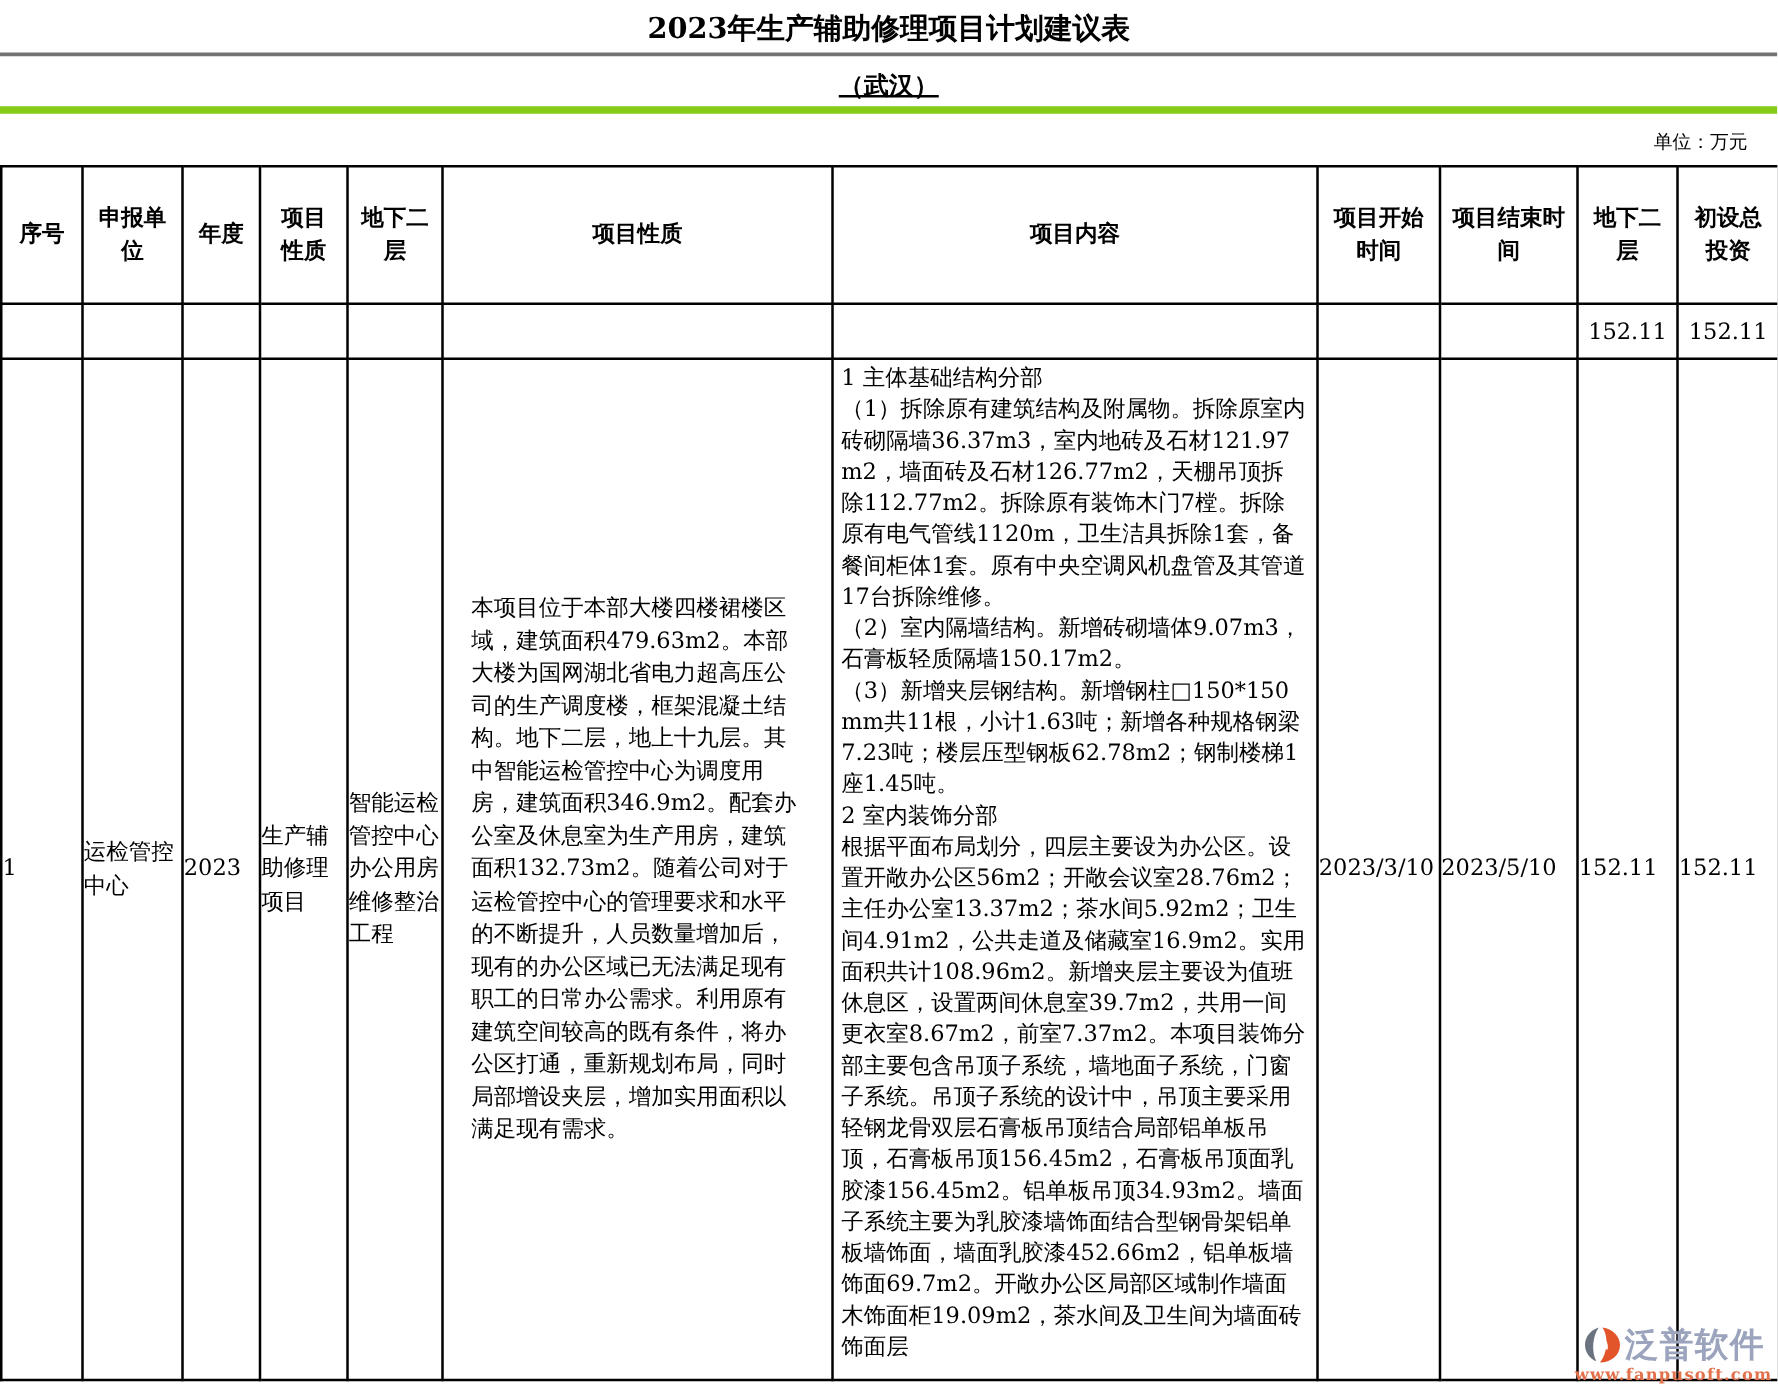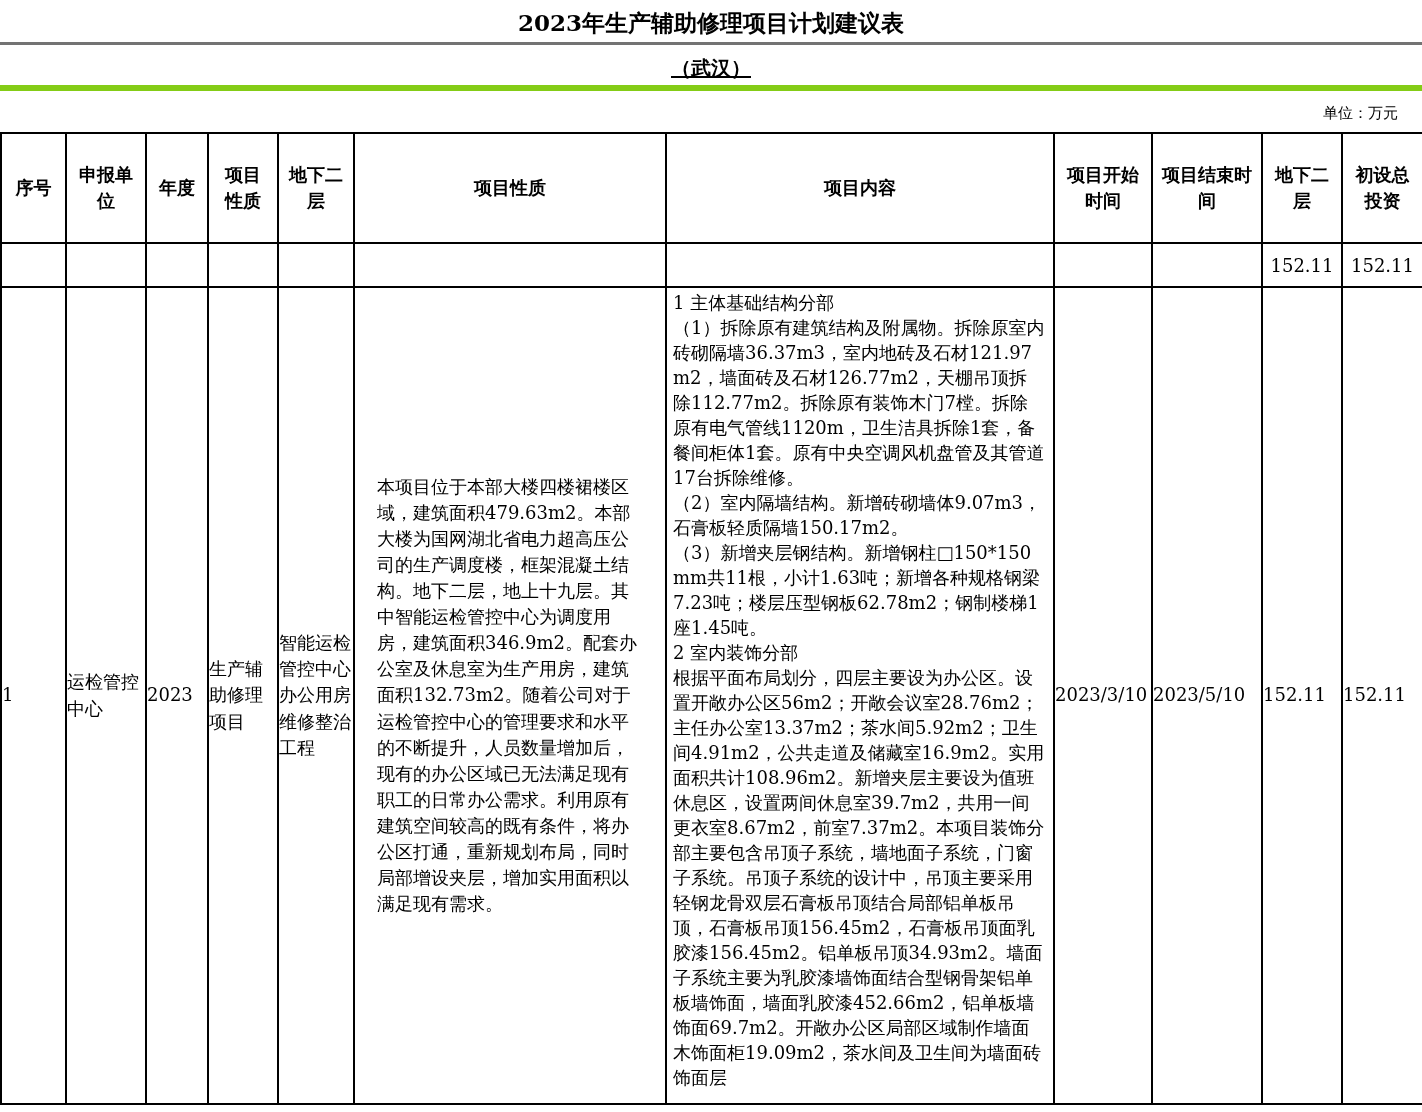--- a/index.html
+++ b/index.html
@@ -158,14 +158,27 @@
           </div>
         </td>
         <td>2023/3/10</td>
         <td>2023/5/10</td>
         <td>152.11</td>
         <td>152.11</td>
       </tr>
     </tbody>
   </table>
 
+  <div class="watermark">
+    <div class="wm-top">
+      <span style="display:inline-block;width:32px;height:32px;">
+        <svg width="32" height="32" viewBox="0 0 32 32">
+          <path d="M13 2 C6 4 2 10 2 16 C2 22 6 27 11 29 C7 21 8 9 13 2 Z" fill="#6b7280"></path>
+          <path d="M16 2 C24 3 30 9 30 16 C30 24 23 30 14 30 C20 23 21 9 16 2 Z" fill="#e2552b"></path>
+          <path d="M15 9 C19 11 21 15 20 20 C17 18 15 13 15 9 Z" fill="#ffffff"></path>
+        </svg>
+      </span>
+      <span class="wm-brand">泛普软件</span>
+    </div>
+    <div class="wm-url">www.fanpusoft.com</div>
+  </div>
 
 </div>
 
 </body></html>

